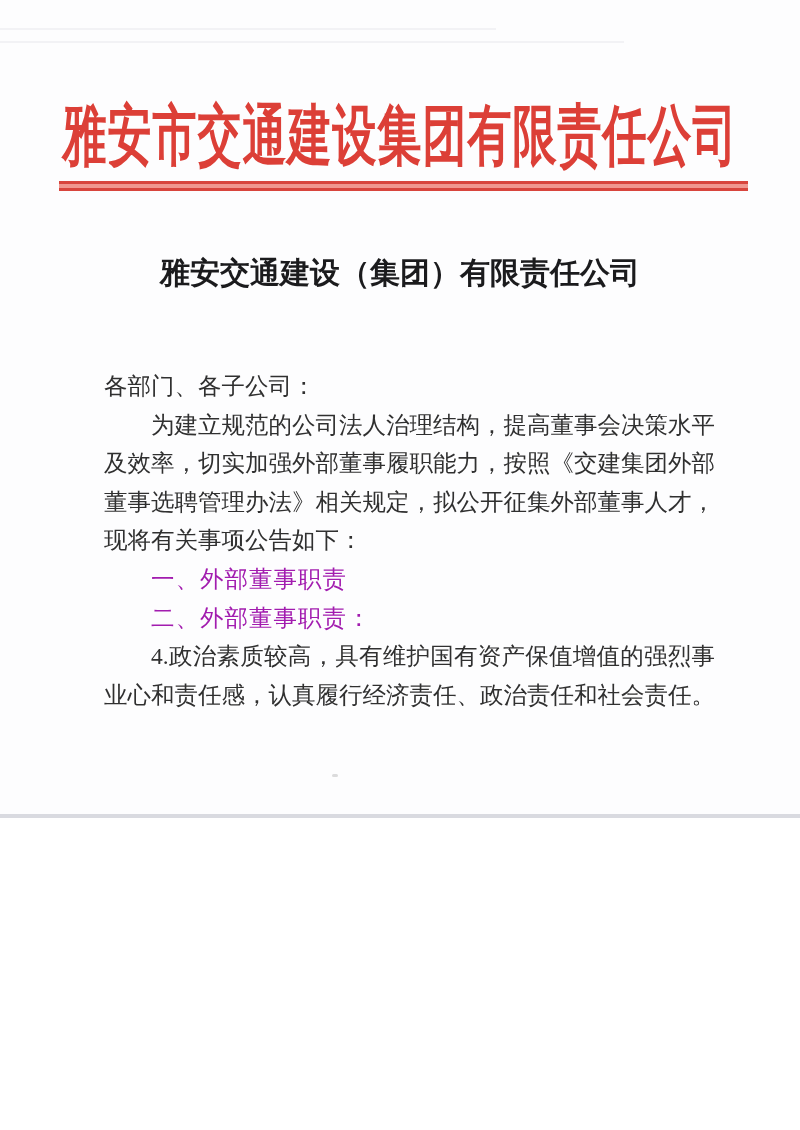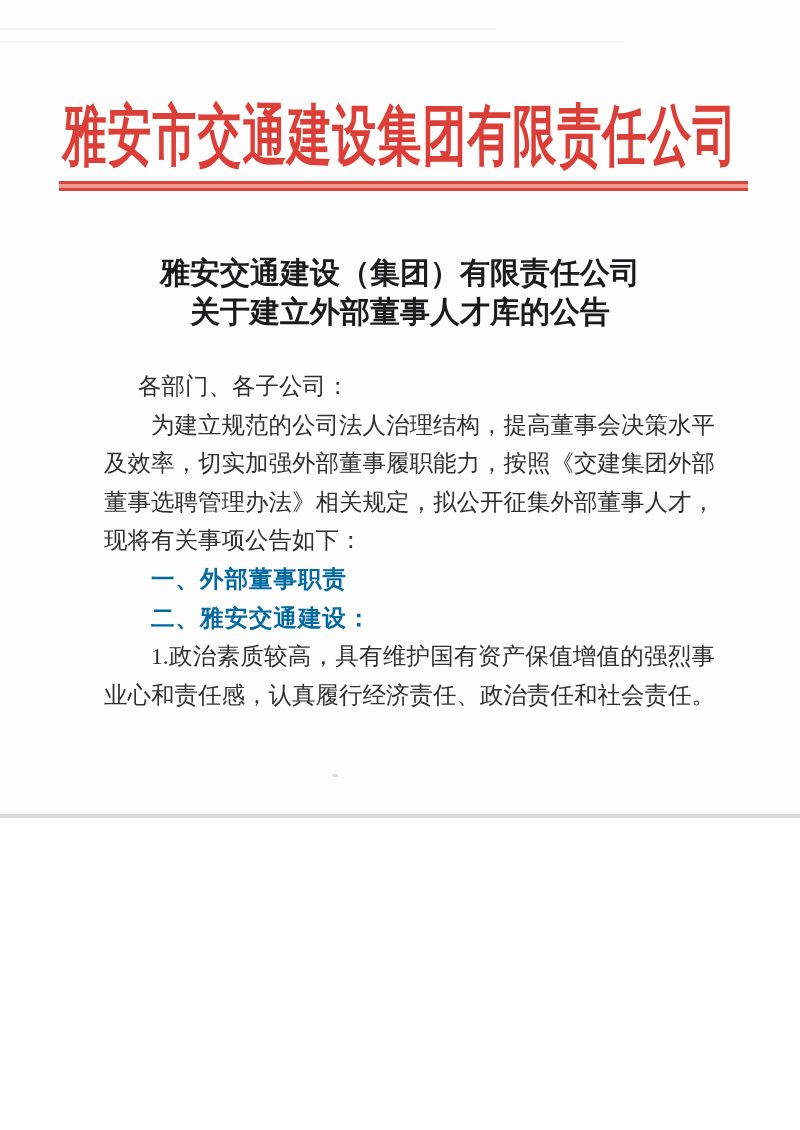--- a/index.html
+++ b/index.html
@@ -56,25 +56,25 @@
   }
   .doc-title .title-line{display:block;}
 
   
   .body-text{
     position:absolute;top:367px;left:104px;width:611px;
     font-size:23.5px;line-height:38.6px;
     text-align:justify;
     color:var(--body-text);
   }
-  .salutation{text-indent:0;margin-left:34px;}
+  .salutation{text-indent:0;}
   .para{text-indent:2em;}
   .para.heading{
     font-family:"Liberation Sans","DejaVu Sans",sans-serif;
-    font-weight:bold;color:#0369a1;
+    font-weight:normal;color:#a21caf;
     letter-spacing:1px;
   }
   .para.compact{
     white-space:nowrap;
     font-size:23px;letter-spacing:-0.5px;
   }
 
   
   .rule-bottom{
     position:absolute;top:1040px;left:57px;width:687px;height:5px;
@@ -92,30 +92,29 @@
 
   <div class="streak streak-1"></div>
   <div class="streak streak-2"></div>
 
   <div class="letterhead">雅安市交通建设集团有限责任公司</div>
 
   <div class="rule-top"></div>
 
   <h1 class="doc-title">
     <span class="title-line">雅安交通建设（集团）有限责任公司</span>
-    <span class="title-line">关于建立外部董事人才库的公告</span>
   </h1>
 
   <div class="body-text">
     <p class="salutation">各部门、各子公司：</p>
     <div id="paragraphs">
         <p class="para normal">为建立规范的公司法人治理结构，提高董事会决策水平及效率，切实加强外部董事履职能力，按照《交建集团外部董事选聘管理办法》相关规定，拟公开征集外部董事人才，现将有关事项公告如下：</p>
         <p class="para heading">一、外部董事职责</p>
-        <p class="para heading">二、雅安交通建设：</p>
-        <p class="para normal">1.政治素质较高，具有维护国有资产保值增值的强烈事业心和责任感，认真履行经济责任、政治责任和社会责任。</p>
+        <p class="para heading">二、外部董事职责：</p>
+        <p class="para normal">4.政治素质较高，具有维护国有资产保值增值的强烈事业心和责任感，认真履行经济责任、政治责任和社会责任。</p>
       </div>
   </div>
 
   <div class="speck"></div>
 
   <div class="rule-bottom"></div>
 
   <div class="scan-edge"></div>
 </div>
 

